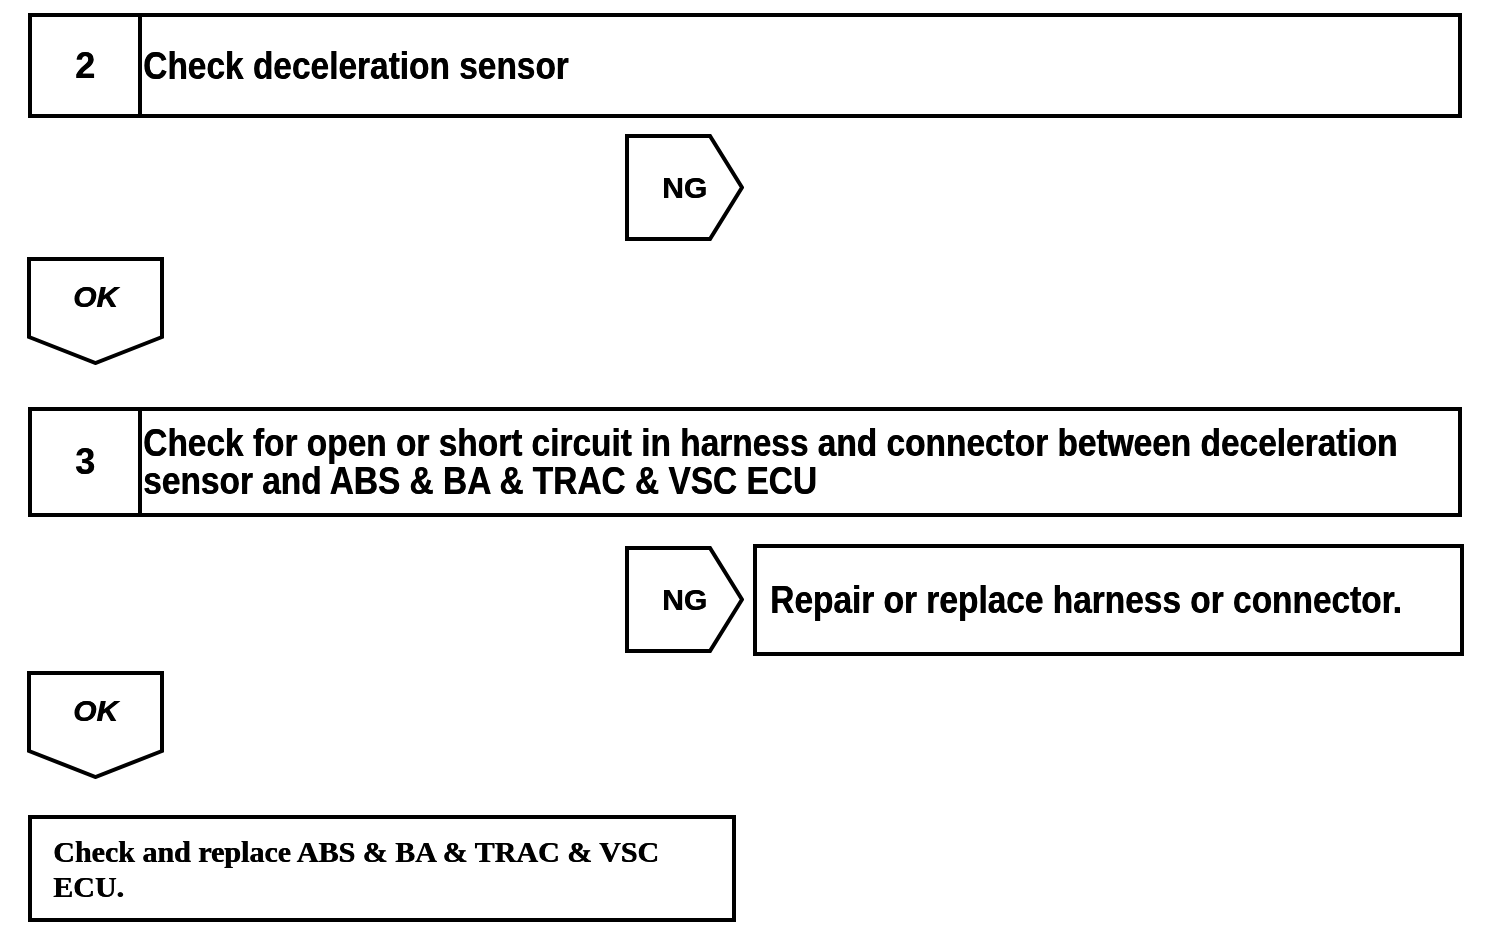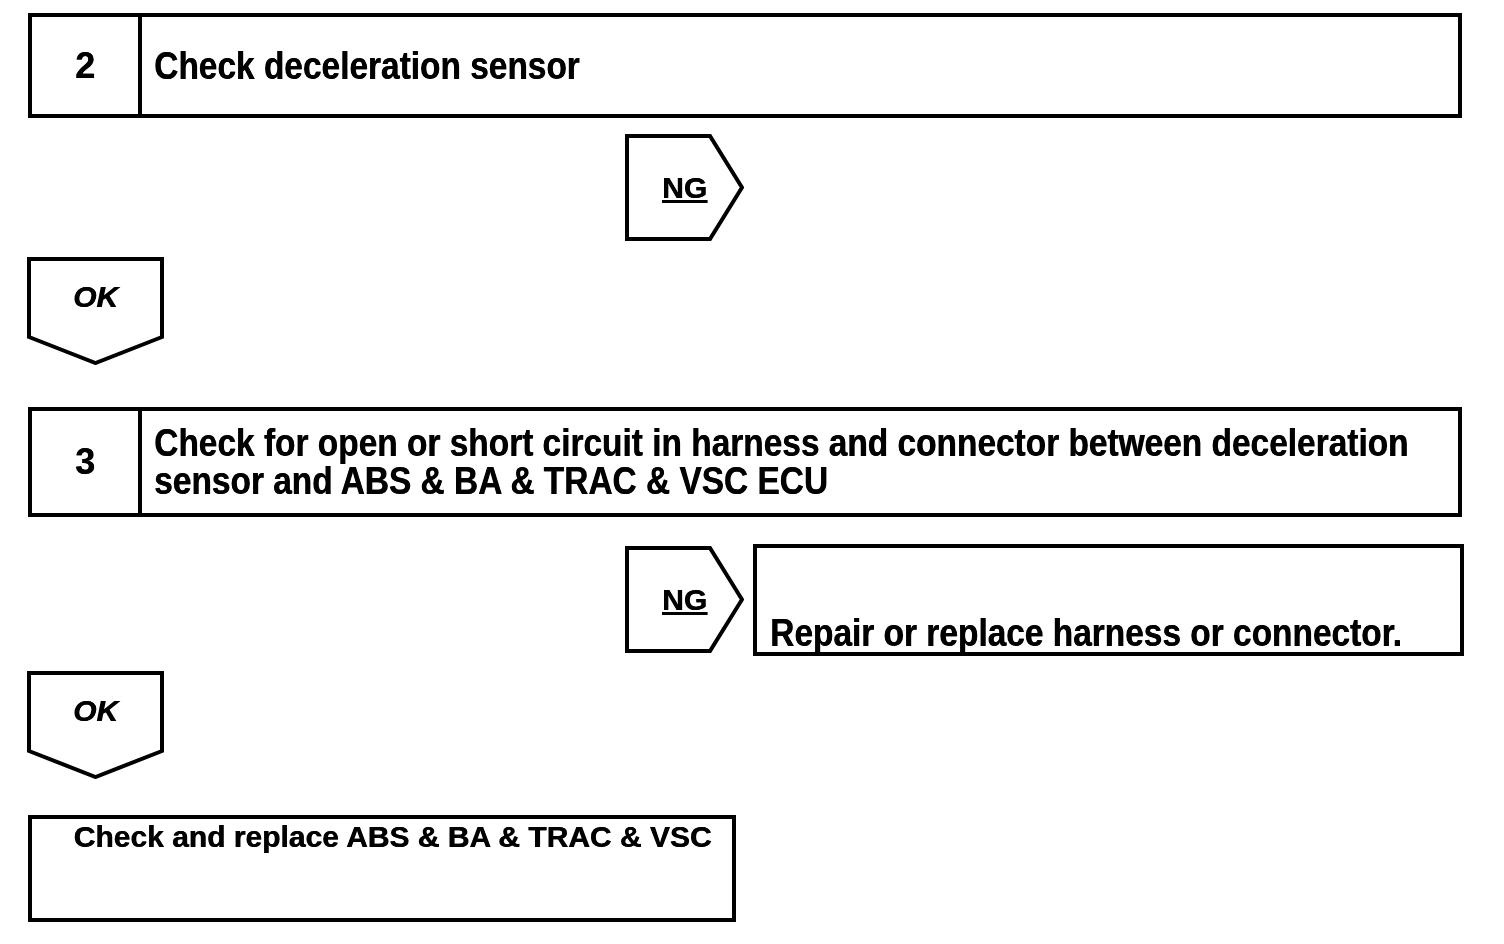--- a/index.html
+++ b/index.html
@@ -35,21 +35,21 @@
   .num {
     font-size: 36px;
     font-weight: bold;
     text-shadow: 0.6px 0 0 currentColor;
   }
   .step-body {
     flex: 1 1 auto;
     display: flex;
     flex-direction: column;
     justify-content: center;
-    padding-left: 12px;
+    padding-left: 1px;
     overflow: visible;
   }
   .big {
     font-size: 38px;
     font-weight: bold;
     line-height: 38px;
     white-space: nowrap;
     transform: scaleX(0.88);
     transform-origin: left center;
     text-shadow: 0.6px 0 0 currentColor;
@@ -69,27 +69,29 @@
   }
   .connector .label {
     position: absolute;
     display: flex;
     align-items: center;
     justify-content: center;
     font-size: 30px;
     font-weight: bold;
     text-shadow: 0.6px 0 0 currentColor;
   }
-  .connector.ng .label { inset: 0; text-decoration: underline; }
+  .connector.ng .label { inset: 0; }
   .connector.ok .label { left: 0; right: 0; top: 0; height: 80px; font-style: italic; }
   
   .final-box {
+    flex-direction: column;
     justify-content: center;
     padding-left: 21px;
     overflow: visible;
+    font-family: Liberation Serif, serif;
   }
   .small {
     font-size: 30px;
     font-weight: bold;
     line-height: 35px;
     white-space: nowrap;
     text-shadow: 0.6px 0 0 currentColor;
   }
 </style>
 </head>
@@ -131,28 +133,29 @@
     </div>
   </div>
 
   <div class="connector ng" style="left:625px; top:546px; width:119px; height:107px;">
     <svg width="119" height="107" viewBox="0 0 119 107">
       <polygon points="2,2 85,2 117,53.5 85,105 2,105" fill="#ffffff" stroke="#000000" stroke-width="4" stroke-linejoin="miter"></polygon>
     </svg>
     <span class="label">NG</span>
   </div>
 
-  <div class="box result-box" style="left:753px; top:544px; width:711px; height:112px;align-items:flex-end;">
+  <div class="box result-box" style="left:753px; top:544px; width:711px; height:112px;">
     <div class="big">Repair or replace harness or connector.</div>
   </div>
 
   <div class="connector ok" style="left:27px; top:671px; width:137px; height:108px;">
     <svg width="137" height="108" viewBox="0 0 137 108">
       <polygon points="2,2 135,2 135,80 68.5,106 2,80" fill="#ffffff" stroke="#000000" stroke-width="4" stroke-linejoin="miter"></polygon>
     </svg>
     <span class="label">OK</span>
   </div>
 
   <div class="box final-box" style="left:28px; top:815px; width:708px; height:107px;">
     <div class="small">Check and replace ABS &amp; BA &amp; TRAC &amp; VSC</div>
+    <div class="small">ECU.</div>
   </div>
 
 </div>
 
 </body></html>

